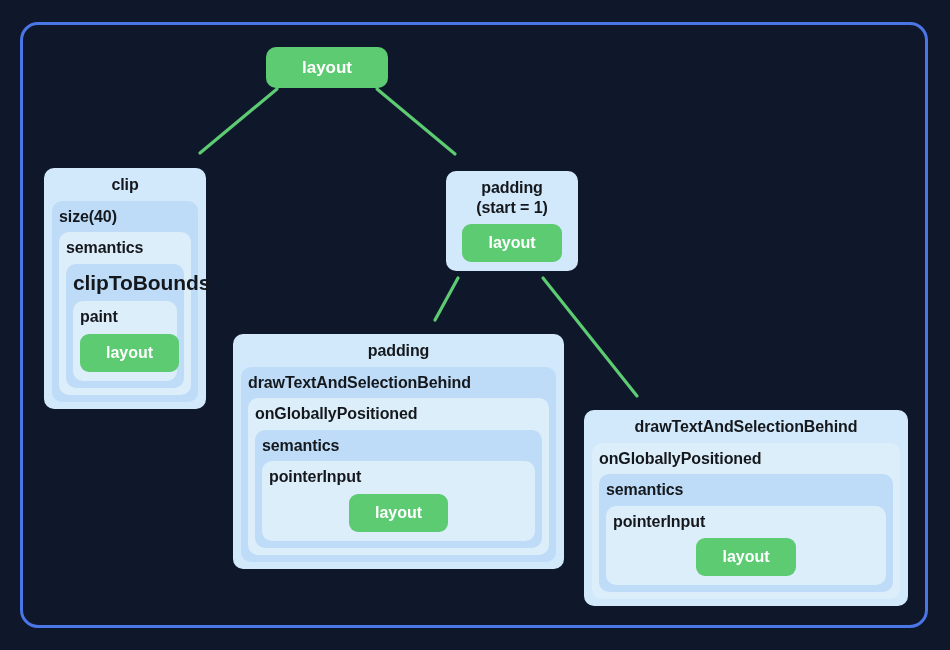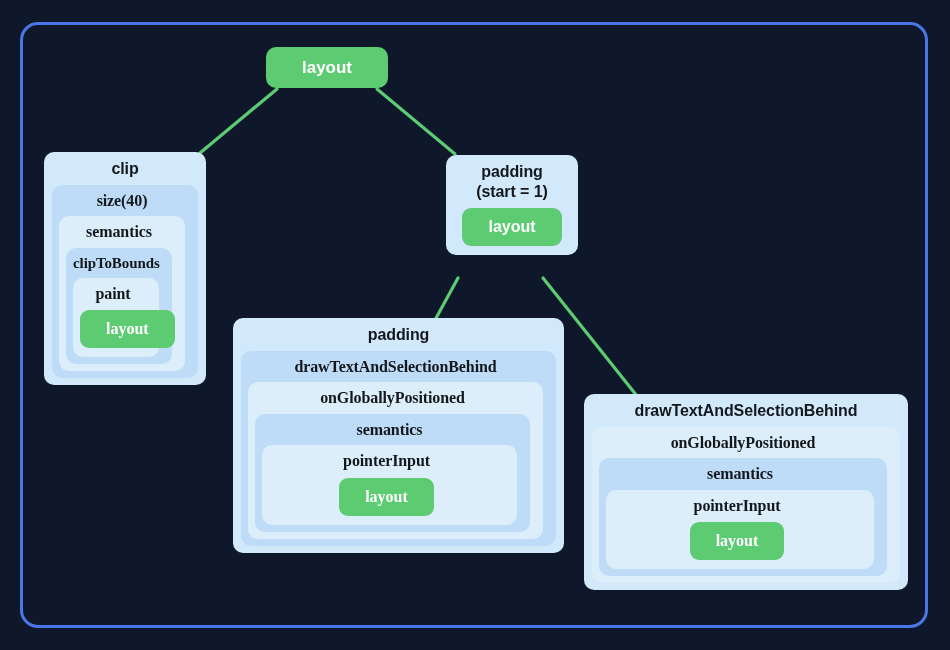--- a/index.html
+++ b/index.html
@@ -45,44 +45,43 @@
 
   
   .node {
     position: absolute;
     box-sizing: border-box;
     border-radius: 10px;
     padding: 7px 8px 7px 8px;
     text-align: center;
   }
   
-  .tint-a { background: #d2e8fb; }
+  .tint-a { background: #d2e8fb; margin-top: 16px; }
   .tint-b { background: #bedcf7; }
   .tint-c { background: #ddeefb; }
 
   .nested {
     position: static;
     margin-top: 6px;
     border-radius: 10px;
-    padding: 6px 13px 7px 7px;
+    padding: 6px 7px 7px 7px;
     box-sizing: border-box;
-    text-align: center;
-    font-family: Liberation Serif, serif;
+    text-align: left;
   }
 
   .label {
     display: block;
     color: #14181c;
     font-weight: 700;
     font-size: 16px;
     line-height: 1.22;
     white-space: nowrap;
     letter-spacing: -0.1px;
   }
-  .label.small { font-size: 15px; }
+  .label.small { font-size: 21px; }
   .label.two-line { white-space: normal; }
 
   
   .chip {
     display: block;
     margin: 7px auto 2px auto;
     background: #5ccb72;
     color: #ffffff;
     font-weight: 700;
     font-size: 16px;

